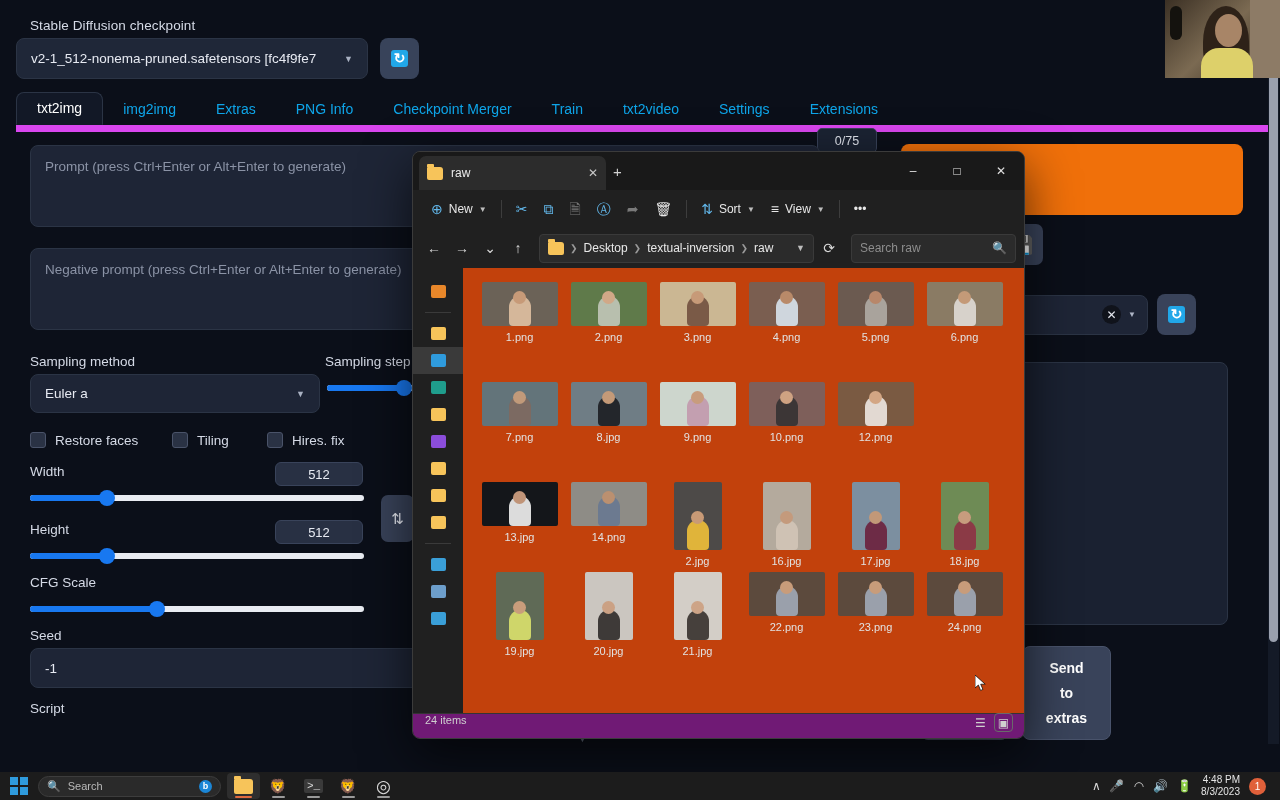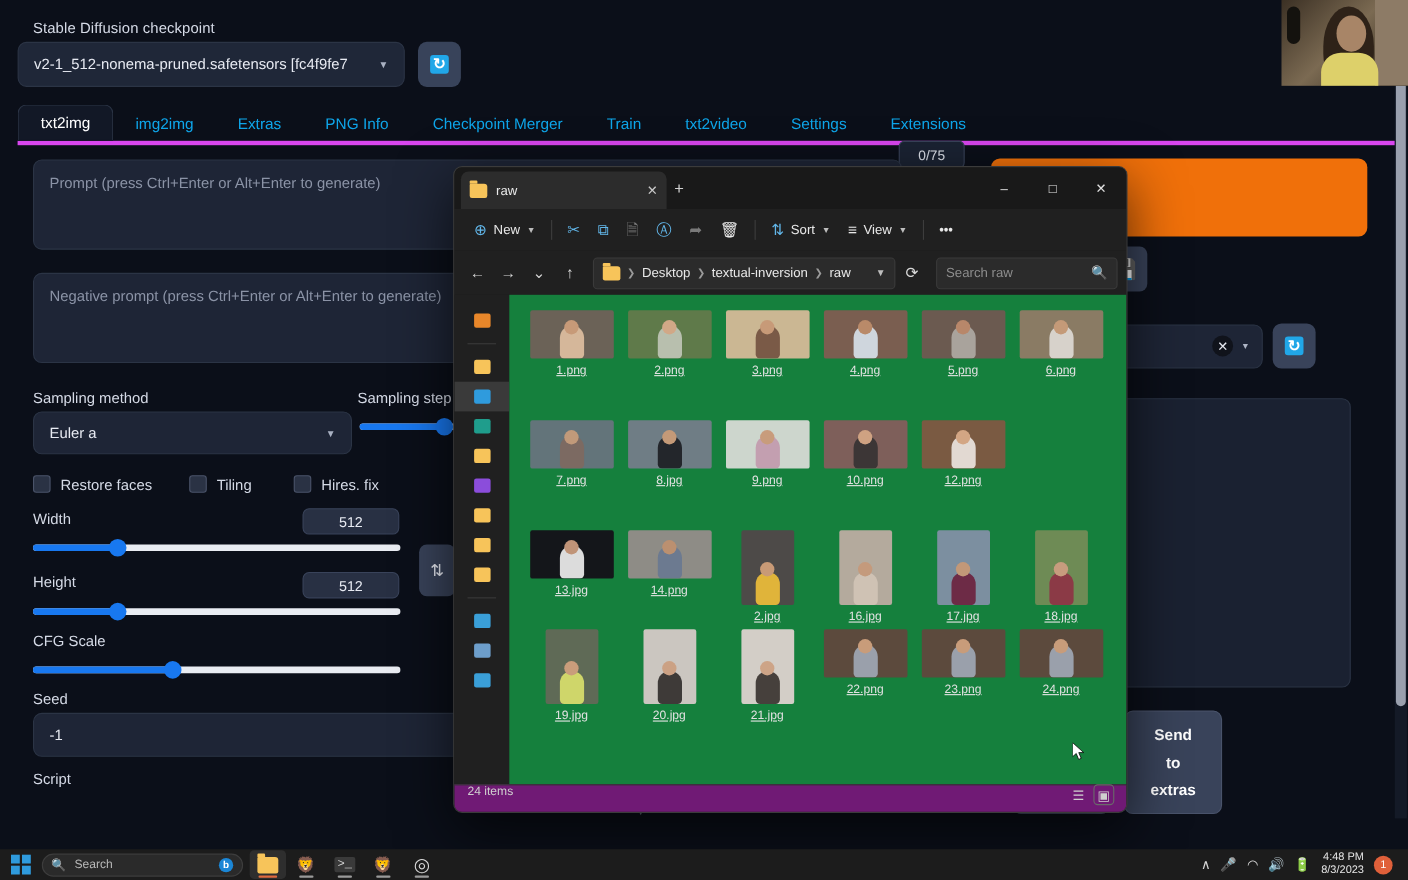--- a/index.html
+++ b/index.html
@@ -42,21 +42,21 @@
   }
   .icon-refresh-blue::after {
     content: "\21BB"; position: absolute; inset: 0; color: #fff;
     font-size: 14px; line-height: 17px; text-align: center; font-weight: bold;
   }
 
   
   .sd-tabs {
     position: absolute; left: 16px; top: 98px; right: 0; height: 34px;
     display: flex; align-items: flex-end; gap: 0;
-    border-bottom: 4px solid #d946ef;
+    border-bottom: 7px solid #d946ef;
   }
   .sd-tab {
     font-size: 14px; color: #0ea5e9; padding: 7px 20px 8px 20px;
     border-radius: 8px 8px 0 0; white-space: nowrap;
   }
   .sd-tab.active {
     color: #ffffff; background: #121826;
     border: 1px solid #2b3445; border-bottom: 1px solid #121826;
   }
 
@@ -220,23 +220,23 @@
   .searchbox .mag { margin-left: auto; font-size: 12px; color: #c6c6c6; }
 
   .fe-body { position: relative; height: 445px; display: flex; background: #202020; }
   .fe-nav { width: 50px; background: #202020; padding-top: 10px; overflow: hidden; flex: none; position: relative; }
   .nav-row { height: 27px; display: flex; align-items: center; padding-left: 18px; gap: 7px; font-size: 12px; color: #e0e0e0; white-space: nowrap; }
   .nav-row.sel { background: #3a3a3a; }
   .nav-divider { height: 1px; background: #3a3a3a; margin: 7px 12px; }
   .nav-ico { width: 15px; height: 13px; border-radius: 2px; flex: none; }
 
   .fe-grid {
-    flex: 1; background: #15803d; padding: 14px 10px 0 12px;
+    flex: 1; background: #c2410c; padding: 14px 10px 0 12px;
     display: flex; flex-wrap: wrap; align-content: flex-start;
-    gap: 0; overflow: hidden; position: relative; text-decoration: underline;
+    gap: 0; overflow: hidden; position: relative;
   }
   .tile { width: 89px; height: 90px; display: flex; flex-direction: column; align-items: center; }
   .thumb {
     width: 76px; height: 44px; border-radius: 2px; overflow: hidden;
     display: flex; align-items: flex-end; justify-content: center; position: relative;
   }
   .thumb.tall { width: 48px; height: 68px; }
   .thumb .subj { width: 22px; height: 30px; border-radius: 11px 11px 4px 4px; position: absolute; bottom: 0; }
   .thumb .head { width: 13px; height: 13px; border-radius: 50%; position: absolute; }
   .tname { font-size: 11px; color: #e2e2e2; margin-top: 5px; }

